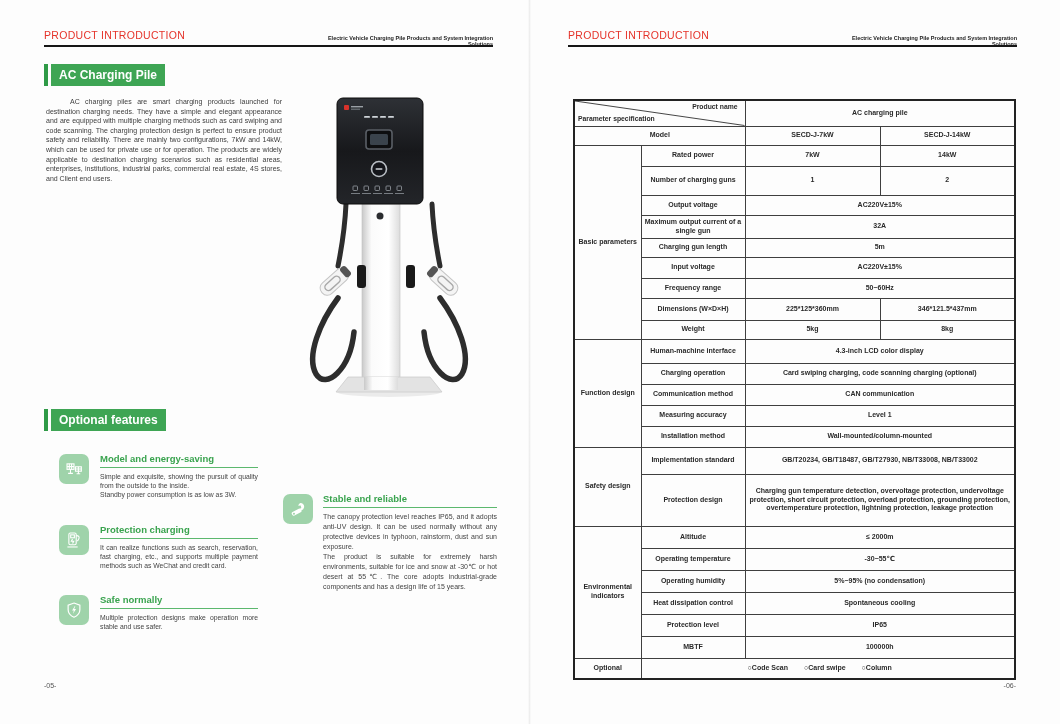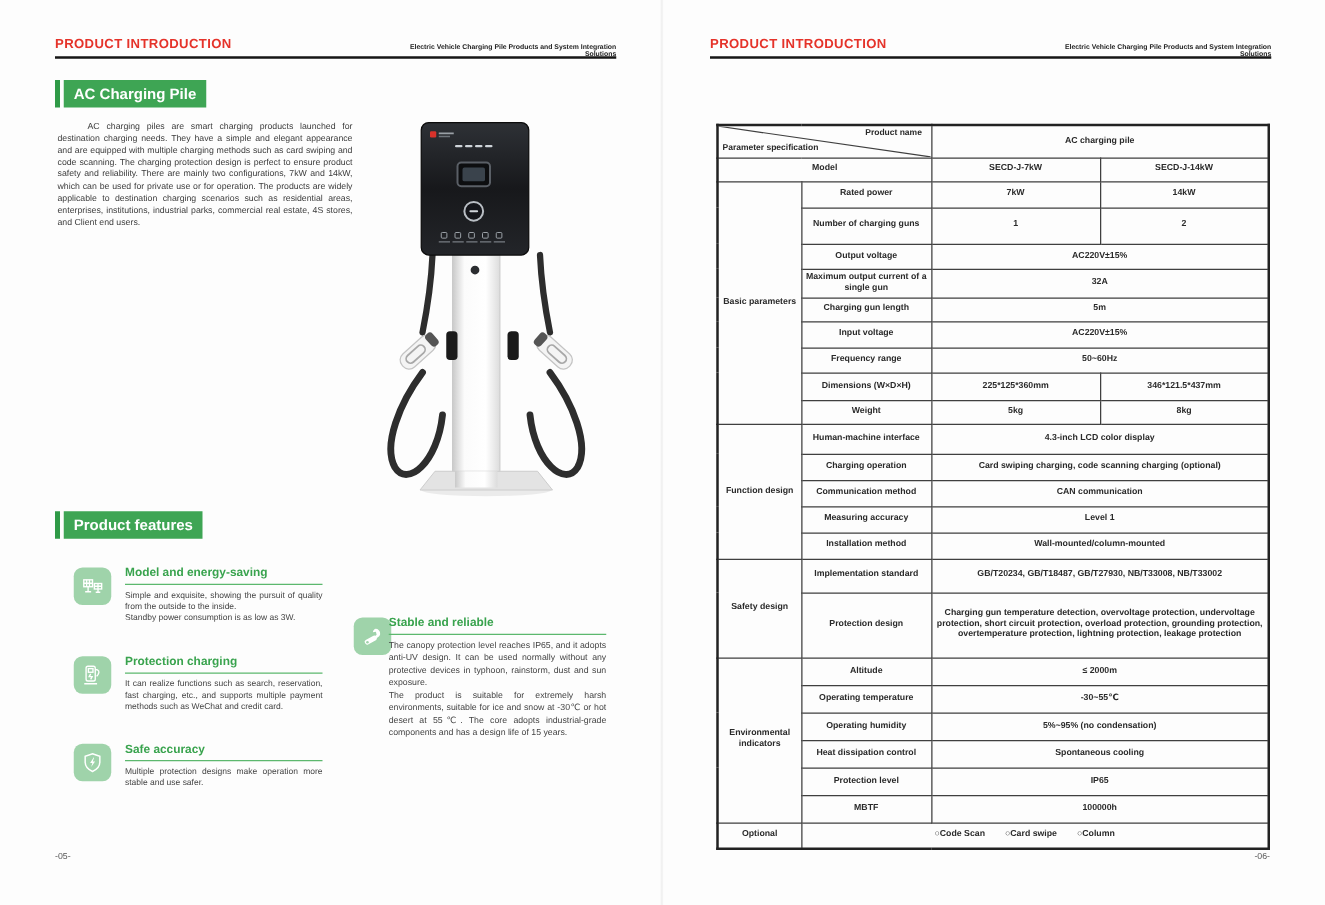--- a/index.html
+++ b/index.html
@@ -4,21 +4,21 @@
 <style>
   html,body{margin:0;padding:0;background:#e9e9e9;}
   .canvas{
     position:relative;width:1060px;height:724px;background:#fdfdfd;
     font-family:"Liberation Sans","DejaVu Sans",sans-serif;color:#333;
     overflow:hidden;
   }
   .seam{position:absolute;left:528px;top:0;width:3px;height:724px;
     background:linear-gradient(90deg,rgba(0,0,0,0),rgba(0,0,0,0.06),rgba(0,0,0,0));}
   
-  .ph-title{position:absolute;top:29px;font-size:10.5px;font-weight:bold;color:#e5332a;letter-spacing:.3px;}
+  .ph-title{position:absolute;top:29px;font-size:10.5px;font-weight:normal;color:#e5332a;letter-spacing:.3px;}
   .ph-sub{position:absolute;top:35px;font-size:5.5px;font-weight:bold;color:#222;}
   .ph-rule{position:absolute;top:45px;width:449px;height:2px;background:#161616;}
   
   .badge-row{position:absolute;display:flex;align-items:center;height:22px;}
   .badge-bar{width:4px;height:22px;background:#2f9a47;margin-right:3px;}
   .badge{background:#3ea554;color:#fff;font-size:12px;font-weight:bold;
     line-height:22px;padding:0 8px;white-space:nowrap;}
   
   .intro{position:absolute;left:46px;top:97px;width:236px;margin:0;
     font-size:7px;line-height:9.6px;text-align:justify;color:#3c3c3c;text-indent:24px;}
@@ -145,21 +145,21 @@
           <rect x="64" y="107" width="9" height="1" fill="#777c82"></rect>
         <rect x="75" y="107" width="9" height="1" fill="#777c82"></rect>
           <rect x="86" y="107" width="9" height="1" fill="#777c82"></rect>
         <rect x="97" y="107" width="9" height="1" fill="#777c82"></rect>
       </g>
     </svg>
   </div>
 
   <div class="badge-row" style="left:44px;top:409px">
     <span class="badge-bar"></span>
-    <span class="badge">Product features</span>
+    <span class="badge">Optional features</span>
   </div>
 
   <div class="feature" style="left:59px;top:453px;width:199px">
     <span class="f-icon">
       <svg width="22" height="22" viewBox="0 0 30 30" fill="none" stroke="#fff" stroke-width="1.5">
         <rect x="5.5" y="8" width="9.5" height="7.5"></rect>
           <path d="M8.6,8 V15.5 M11.7,8 V15.5 M5.5,11.7 H15"></path>
         <path d="M10.2,15.5 V21 M7,21 H13.5"></path>
         <rect x="17" y="12" width="8" height="6"></rect>
           <path d="M21,12 V18 M17,15 H25 M21,18 V21.5 M18.5,21.5 H23.5"></path>
@@ -191,35 +191,35 @@
   </div>
 
   <div class="feature" style="left:59px;top:594px;width:199px">
     <span class="f-icon">
       <svg width="22" height="22" viewBox="0 0 30 30">
         <path d="M15,5.5 L23,8.3 V14.5 C23,19.5 19.7,22.7 15,24.8 C10.3,22.7 7,19.5 7,14.5 V8.3 Z" fill="none" stroke="#fff" stroke-width="1.6"></path>
         <polygon points="16.2,9.5 12.4,15.6 14.8,15.6 13.6,20 17.8,13.8 15.3,13.8 16.8,9.5" fill="#fff"></polygon>
       </svg>
     </span>
     <div class="f-text" style="width:158px">
-      <div class="f-title">Safe accuracy</div>
+      <div class="f-title">Safe normally</div>
       <div class="f-rule" style="width:158px"></div>
       <div class="f-body">Multiple protection designs make operation more stable and use safer.</div>
     </div>
   </div>
 
   <div class="feature" style="left:283px;top:493px;width:210px">
     <span class="f-icon">
       <svg width="22" height="22" viewBox="0 0 30 30">
         <rect x="6" y="16.5" width="14" height="5.5" rx="2.2" transform="rotate(-28 13 19)" fill="#fff"></rect>
         <path d="M17.5,7 a5,5 0 1 1 -1.5,9.3 l3.5,-3 -0.8,-3.2 -3.4,0.6 a5,5 0 0 1 2.2,-3.7 z" fill="#fff"></path>
         <circle cx="9.5" cy="21.5" r="1.4" fill="#9fd3aa"></circle>
       </svg>
     </span>
-    <div class="f-text" style="left:28px;width:174px">
+    <div class="f-text" style="left:40px;width:174px">
       <div class="f-title">Stable and reliable</div>
       <div class="f-rule" style="width:174px"></div>
       <div class="f-body" style="font-size:7px;line-height:10px">The canopy protection level reaches IP65, and it adopts anti-UV design. It can be used normally without any protective devices in typhoon, rainstorm, dust and sun exposure.
 The product is suitable for extremely harsh environments, suitable for ice and snow at -30℃ or hot desert at 55℃. The core adopts industrial-grade components and has a design life of 15 years.</div>
     </div>
   </div>
 
   <span class="page-num" style="left:44px">-05-</span>
 
   <span class="ph-title" style="left:568px">PRODUCT INTRODUCTION</span>

